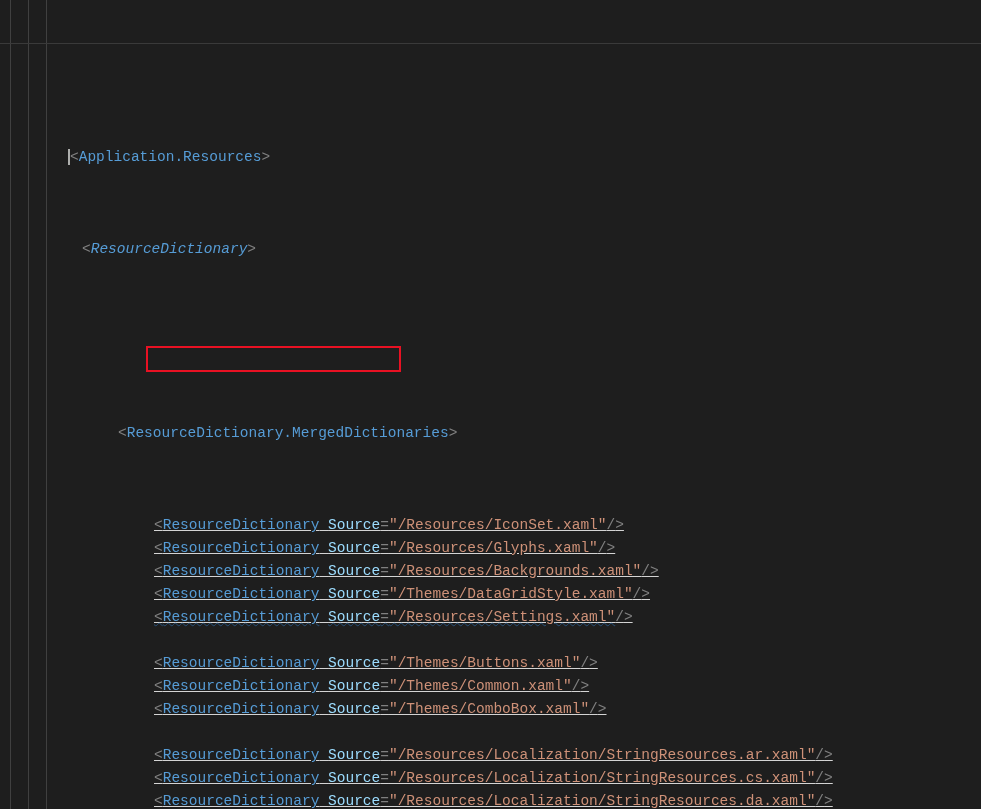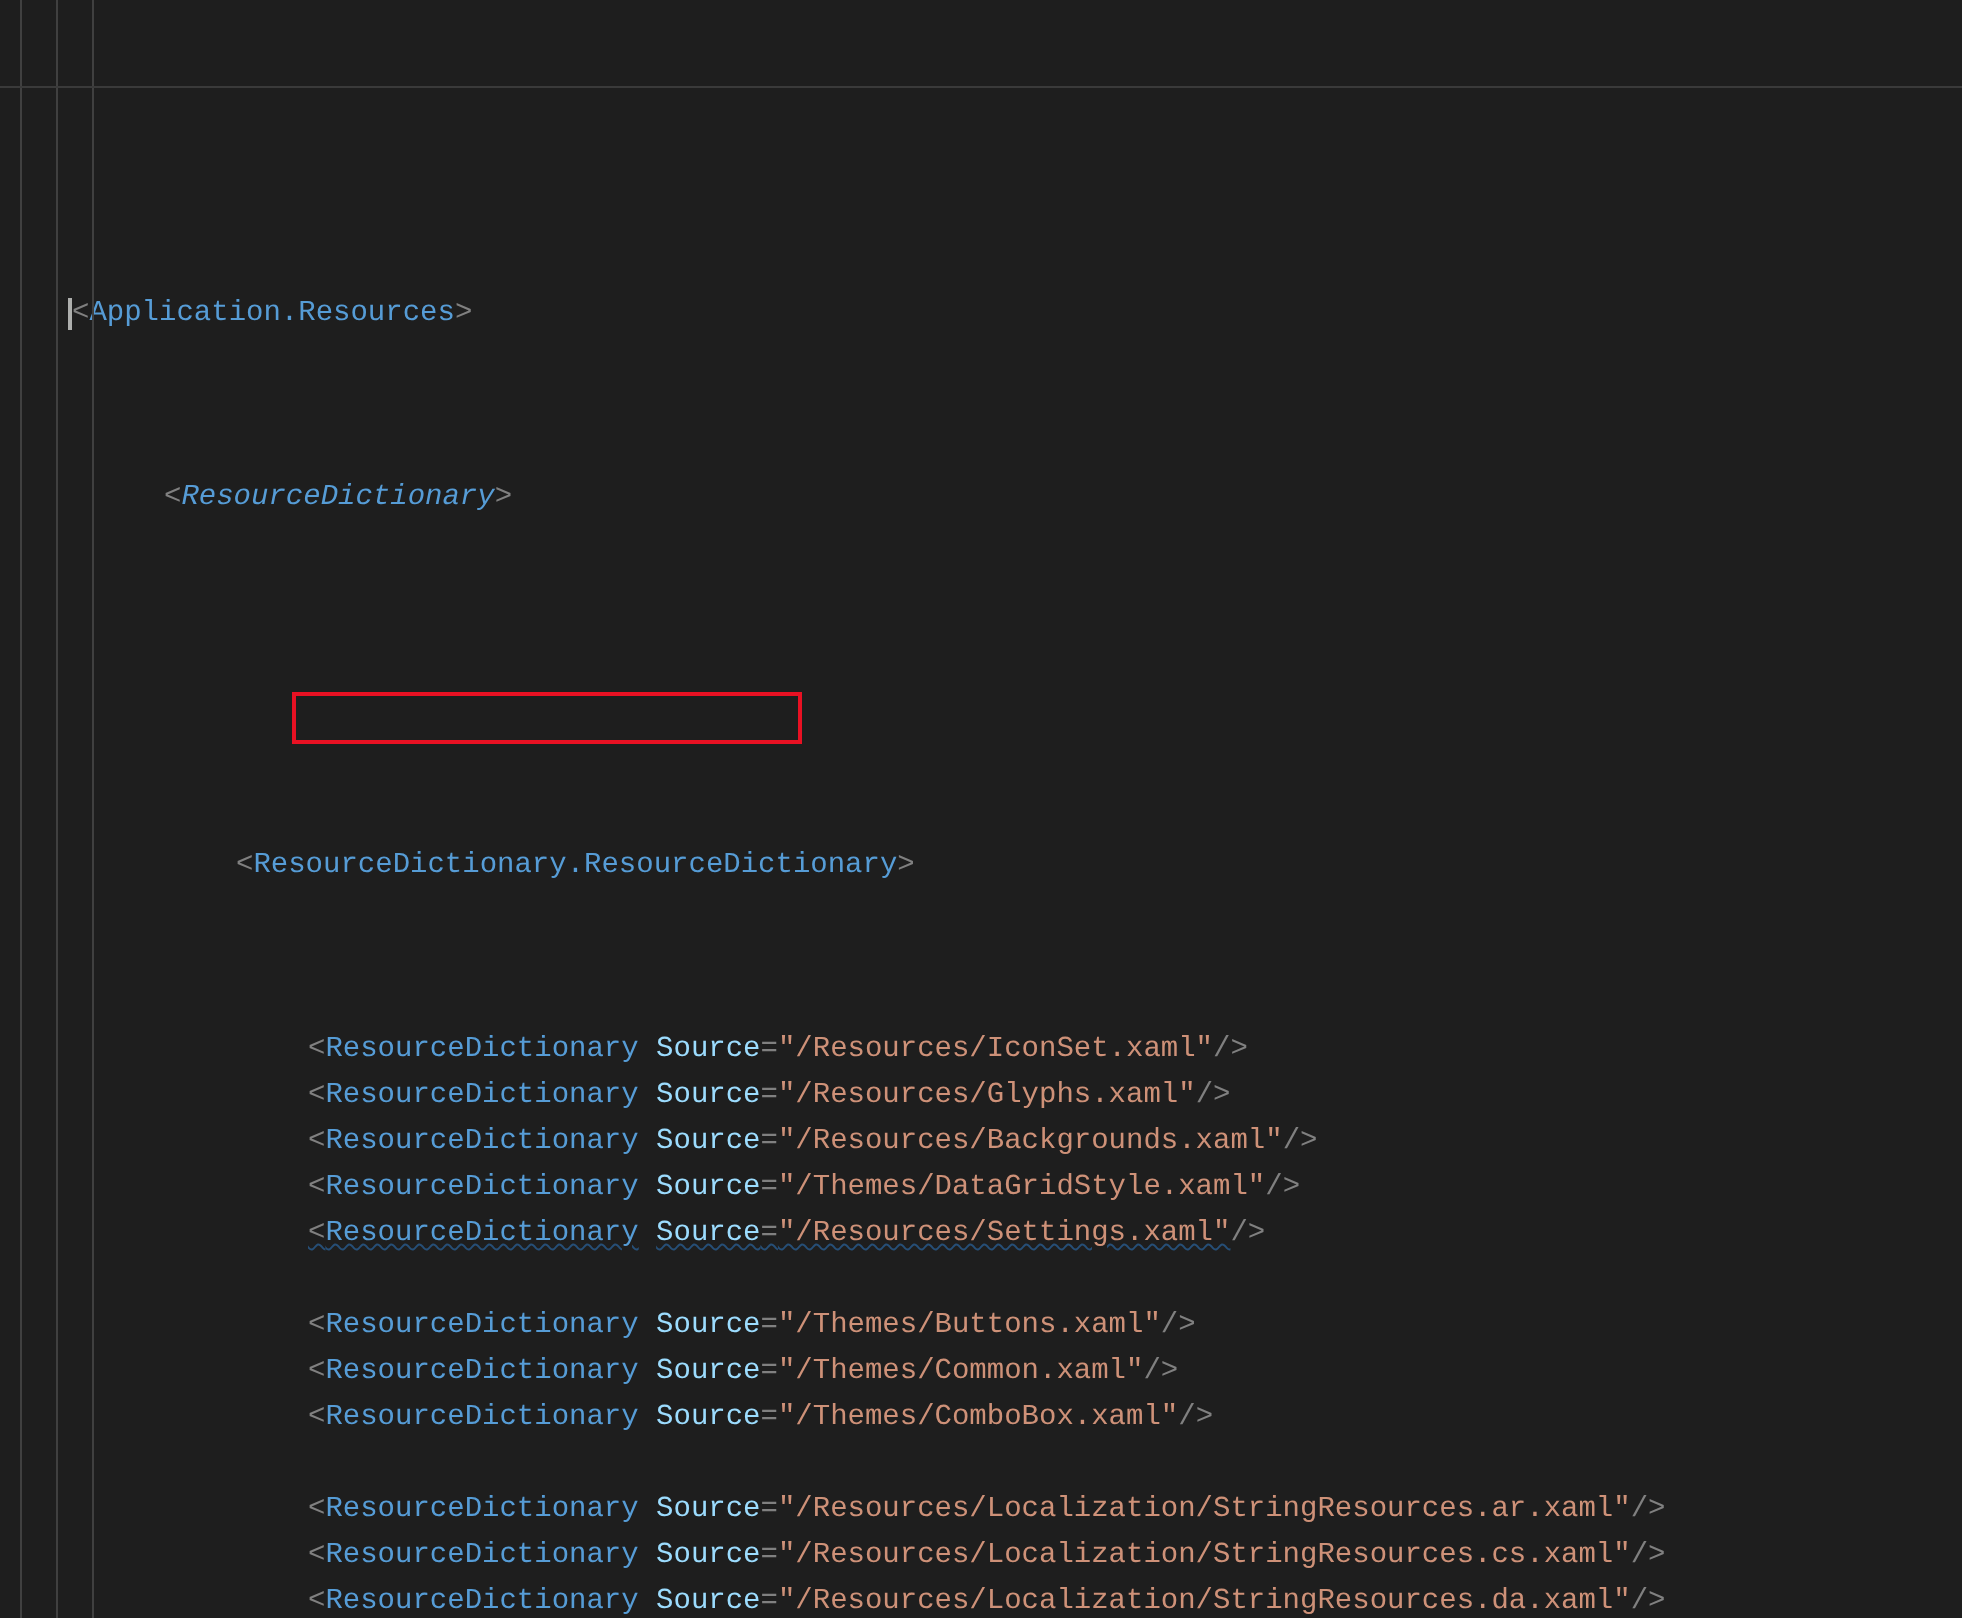--- a/index.html
+++ b/index.html
@@ -34,25 +34,25 @@
     position: absolute;
     top: 0;
     bottom: 0;
     width: 1px;
     background: #404040;
   }
   .g1 { left: 10px; }
   .g2 { left: 28px; }
   .g3 { left: 46px; }
   .line {
-    padding-left: 36px;
+    padding-left: 70px;
   }
   .line.l4 { padding-left: 82px; font-style: italic; }
   .line.l5 { padding-left: 118px; }
-  .line.l6 { padding-left: 154px; }
+  .line.l6 { padding-left: 154px; text-decoration: underline; }
   .cursor-bar {
     border-left: 2px solid #aeafad;
     margin-left: -2px;
     padding-left: 0;
   }
   .top-divider {
     position: absolute;
     top: 43px;
     left: 0;
     right: 0;
@@ -86,18 +86,18 @@
   </div>
 
   <div class="top-divider"></div>
 
   <div class="line"><span class="cursor-bar"></span><span class="bracket">&lt;</span><span class="tag">Application.Resources</span><span class="bracket">&gt;</span></div>
 
   <div class="line l4"><span class="bracket">&lt;</span><span class="tag">ResourceDictionary</span><span class="bracket">&gt;</span></div>
 
   <div class="blank"></div>
 
-  <div class="line l5"><span class="bracket">&lt;</span><span class="tag">ResourceDictionary.ResourceDictionary</span><span class="bracket">&gt;</span></div>
+  <div class="line l5"><span class="bracket">&lt;</span><span class="tag">ResourceDictionary.MergedDictionaries</span><span class="bracket">&gt;</span></div>
 
   <div id="entries-container"><div class="line l6"><span class="bracket">&lt;</span><span class="tag">ResourceDictionary</span> <span class="attr">Source</span><span class="eq">=</span><span class="str">"/Resources/IconSet.xaml"</span><span class="slash">/</span><span class="gt">&gt;</span></div><div class="line l6"><span class="bracket">&lt;</span><span class="tag">ResourceDictionary</span> <span class="attr">Source</span><span class="eq">=</span><span class="str">"/Resources/Glyphs.xaml"</span><span class="slash">/</span><span class="gt">&gt;</span></div><div class="line l6"><span class="bracket">&lt;</span><span class="tag">ResourceDictionary</span> <span class="attr">Source</span><span class="eq">=</span><span class="str">"/Resources/Backgrounds.xaml"</span><span class="slash">/</span><span class="gt">&gt;</span></div><div class="line l6"><span class="bracket">&lt;</span><span class="tag">ResourceDictionary</span> <span class="attr">Source</span><span class="eq">=</span><span class="str">"/Themes/DataGridStyle.xaml"</span><span class="slash">/</span><span class="gt">&gt;</span></div><div class="line l6"><span class="bracket underline">&lt;</span><span class="tag underline">ResourceDictionary</span> <span class="attr underline">Source</span><span class="eq underline">=</span><span class="str underline">"/Resources/Settings.xaml"</span><span class="slash">/</span><span class="gt">&gt;</span></div><div class="blank"></div><div class="line l6"><span class="bracket">&lt;</span><span class="tag">ResourceDictionary</span> <span class="attr">Source</span><span class="eq">=</span><span class="str">"/Themes/Buttons.xaml"</span><span class="slash">/</span><span class="gt">&gt;</span></div><div class="line l6"><span class="bracket">&lt;</span><span class="tag">ResourceDictionary</span> <span class="attr">Source</span><span class="eq">=</span><span class="str">"/Themes/Common.xaml"</span><span class="slash">/</span><span class="gt">&gt;</span></div><div class="line l6"><span class="bracket">&lt;</span><span class="tag">ResourceDictionary</span> <span class="attr">Source</span><span class="eq">=</span><span class="str">"/Themes/ComboBox.xaml"</span><span class="slash">/</span><span class="gt">&gt;</span></div><div class="blank"></div><div class="line l6"><span class="comment"></span></div><div class="line l6"><span class="bracket">&lt;</span><span class="tag">ResourceDictionary</span> <span class="attr">Source</span><span class="eq">=</span><span class="str">"/Resources/Localization/StringResources.ar.xaml"</span><span class="slash">/</span><span class="gt">&gt;</span></div><div class="line l6"><span class="bracket">&lt;</span><span class="tag">ResourceDictionary</span> <span class="attr">Source</span><span class="eq">=</span><span class="str">"/Resources/Localization/StringResources.cs.xaml"</span><span class="slash">/</span><span class="gt">&gt;</span></div><div class="line l6"><span class="bracket">&lt;</span><span class="tag">ResourceDictionary</span> <span class="attr">Source</span><span class="eq">=</span><span class="str">"/Resources/Localization/StringResources.da.xaml"</span><span class="slash">/</span><span class="gt">&gt;</span></div></div>
 
   <div class="highlight-box" id="hl" style="top: 346px; left: 146px; width: 255px; height: 26px;"></div>
 </div>
 
 </body></html>

